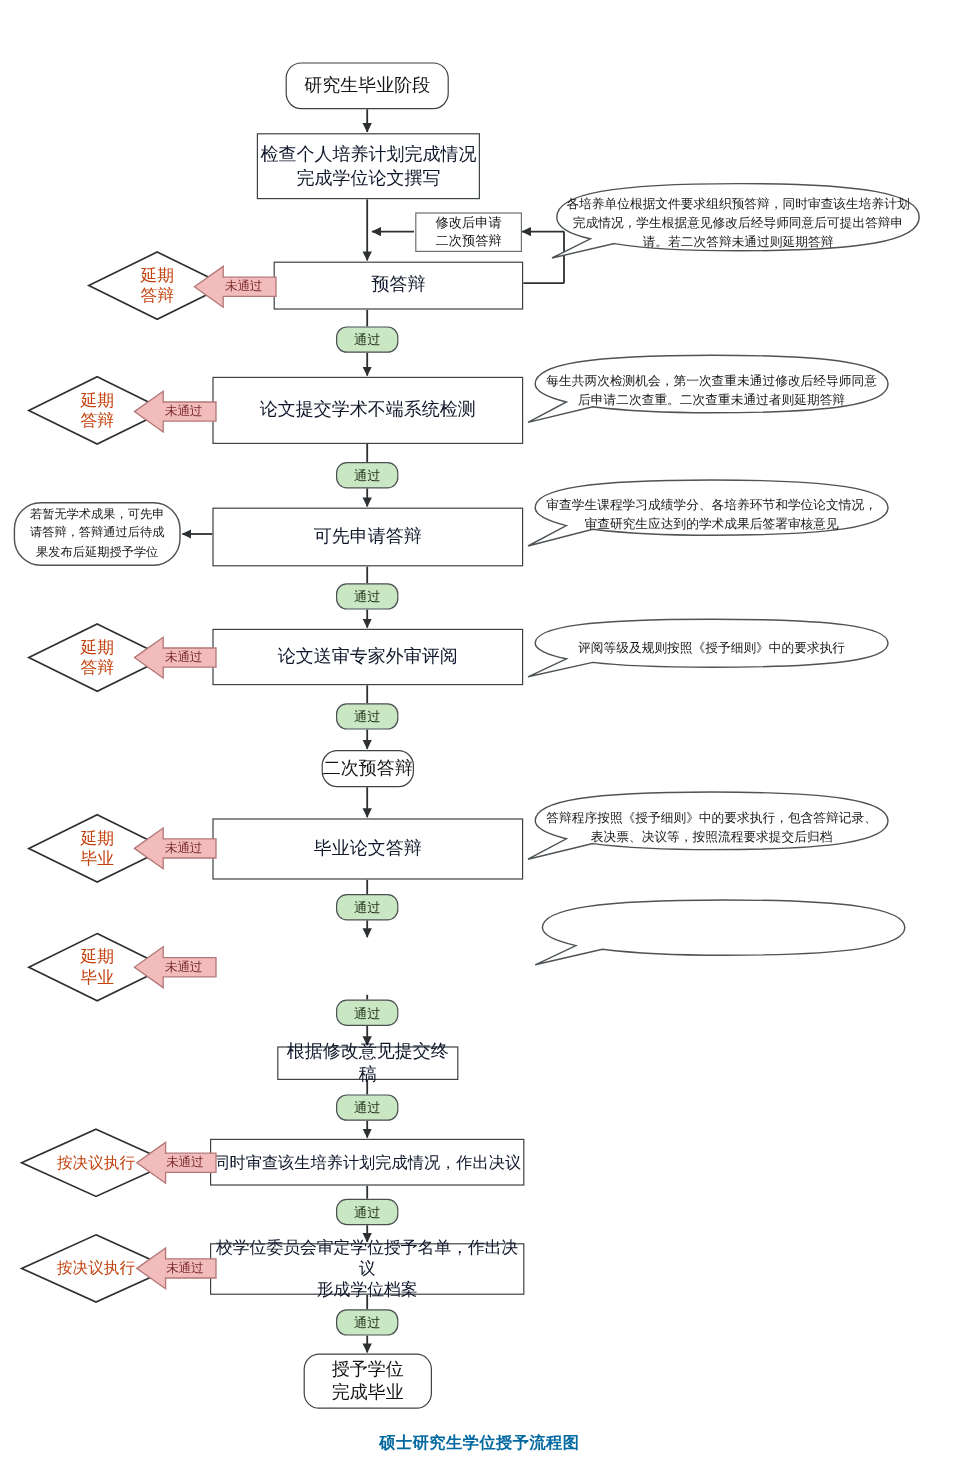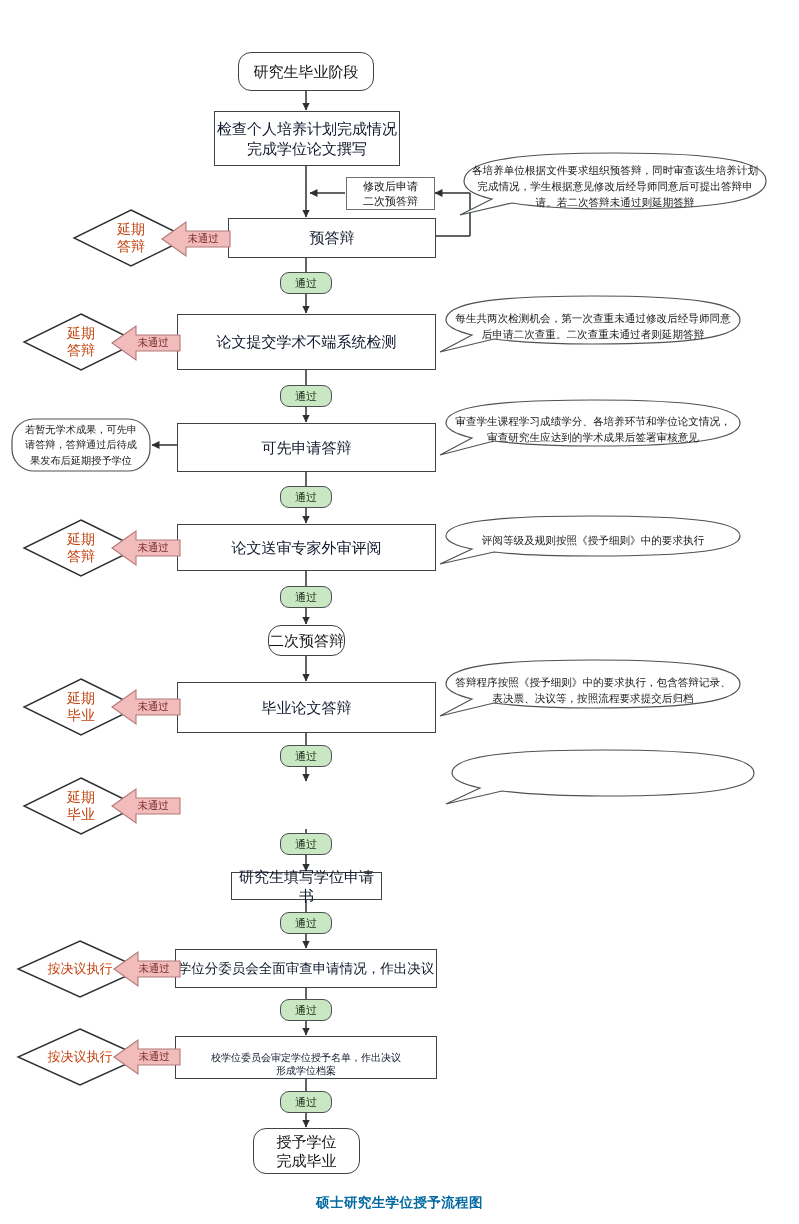--- a/index.html
+++ b/index.html
@@ -380,48 +380,48 @@
       <polygon points="2,19 26,2 26,11 70,11 70,27 26,27 26,36" fill="#f2bcbc" stroke="#b47878" stroke-width="1.1"></polygon>
     </svg>
     <div class="fail-label">未通过</div>
   </div>
 
   <div class="badge" style="left:280px; top:797px;">
     <span>通过</span>
   </div>
 
   <div class="node proc" style="left:231px; top:836px; width:151px; height:28px;">
-    <span>研究生填写学位申请书</span>
+    <span>根据修改意见提交终稿</span>
   </div>
 
   <div class="badge" style="left:280px; top:876px;">
     <span>通过</span>
   </div>
 
   <div class="node proc" style="left:175px; top:913px; width:262px; height:39px; font-size:13.5px;">
-    <span>学位分委员会全面审查申请情况，作出决议</span>
+    <span>同时审查该生培养计划完成情况，作出决议</span>
   </div>
   <div class="diamond-wrap" style="left:16px; top:903px; width:128px; height:60px;">
     <svg width="128" height="60" viewBox="0 0 128 60">
       <polygon points="64,2 126,30 64,58 2,30" fill="#ffffff" stroke="#2c3033" stroke-width="1.4"></polygon>
     </svg>
     <div class="diamond-label" style="font-size:13px;">按决议执行</div>
   </div>
   <div class="fail-arrow" style="left:112px; top:914px; width:70px; height:38px;">
     <svg width="70" height="38" viewBox="0 0 70 38">
       <polygon points="2,19 26,2 26,11 68,11 68,27 26,27 26,36" fill="#f2bcbc" stroke="#b47878" stroke-width="1.1"></polygon>
     </svg>
     <div class="fail-label">未通过</div>
   </div>
 
   <div class="badge" style="left:280px; top:963px;">
     <span>通过</span>
   </div>
 
-  <div class="node proc" style="left:175px; top:1000px; width:262px; height:43px; font-size:10px;align-items:flex-end;">
+  <div class="node proc" style="left:175px; top:1000px; width:262px; height:43px; font-size:14px;">
     <span>校学位委员会审定学位授予名单，作出决议
 形成学位档案</span>
   </div>
   <div class="diamond-wrap" style="left:16px; top:991px; width:128px; height:60px;">
     <svg width="128" height="60" viewBox="0 0 128 60">
       <polygon points="64,2 126,30 64,58 2,30" fill="#ffffff" stroke="#2c3033" stroke-width="1.4"></polygon>
     </svg>
     <div class="diamond-label" style="font-size:13px;">按决议执行</div>
   </div>
   <div class="fail-arrow" style="left:112px; top:1002px; width:70px; height:38px;">

